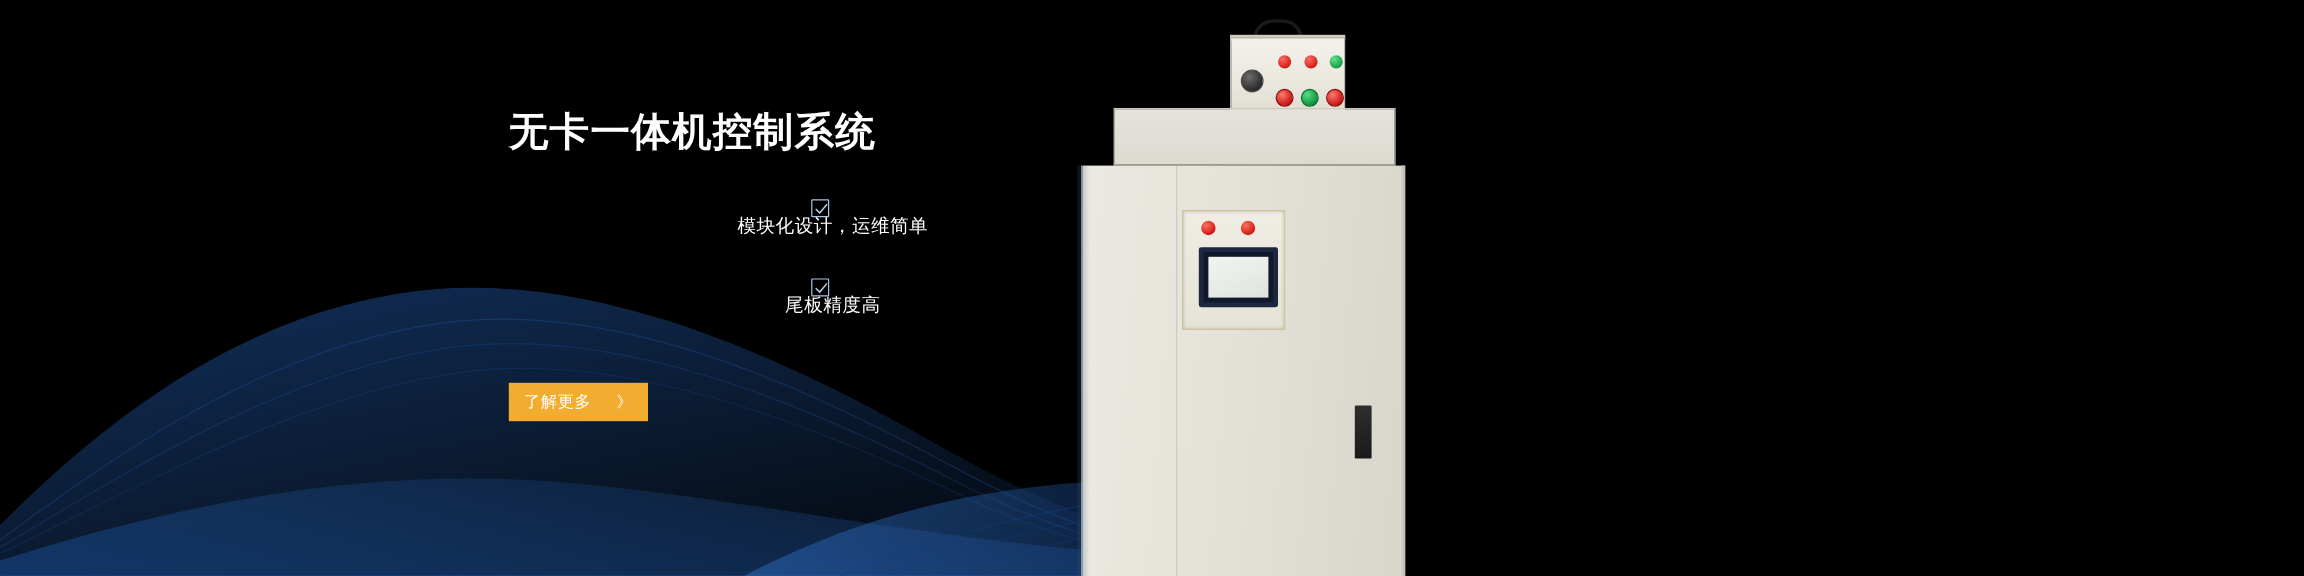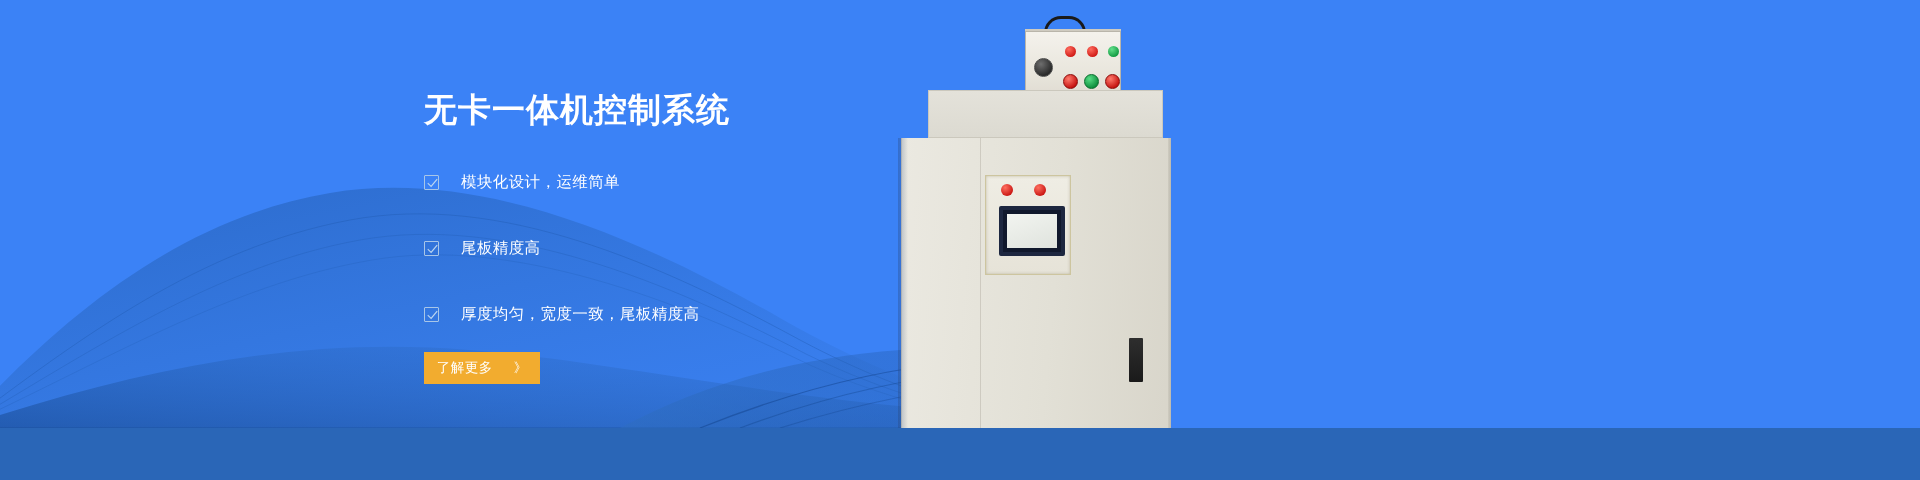--- a/index.html
+++ b/index.html
@@ -5,22 +5,22 @@
   * { margin:0; padding:0; box-sizing:border-box; }
   html, body { width:1920px; height:480px; overflow:hidden; }
   body {
     font-family:"Liberation Sans", "DejaVu Sans", sans-serif;
     background:#2a66b7;
     position:relative;
   }
 
   .banner {
     position:absolute; inset:0;
-    width:1920px; height:428px;
-    background:#3b82f6;
+    width:1920px; height:480px;
+    background:#000000;
     overflow:hidden;
   }
 
   
   .waves { position:absolute; left:0; bottom:0; width:1100px; height:360px; pointer-events:none; }
   .waves svg { display:block; width:100%; height:100%; }
 
   
   .content {
     position:absolute;
@@ -36,20 +36,21 @@
     line-height:1.2;
     white-space:nowrap;
   }
 
   .feature-list { margin-top:36px; }
   .feature-item {
     display:flex;
     align-items:center;
     height:33px;
     margin-bottom:0;
+    flex-direction:column;
   }
   .feature-row-gap { height:33px; }
 
   .check-box {
     width:15px; height:15px;
     border:1px solid #a8c6e8;
     border-radius:1px;
     position:relative;
     flex:0 0 auto;
     margin-right:22px;
@@ -227,28 +228,20 @@
         <span class="check-box">
           <svg width="13" height="13" viewBox="0 0 13 13" aria-hidden="true">
             <path d="M2.2 6.6 L5.1 9.4 L10.8 2.6" fill="none" stroke="#bcd6f0" stroke-width="1.2" stroke-linecap="square"></path>
           </svg>
         </span>
         <span class="feature-label">尾板精度高</span>
       </div>
 
       <div class="feature-row-gap"></div>
 
-      <div class="feature-item">
-        <span class="check-box">
-          <svg width="13" height="13" viewBox="0 0 13 13" aria-hidden="true">
-            <path d="M2.2 6.6 L5.1 9.4 L10.8 2.6" fill="none" stroke="#bcd6f0" stroke-width="1.2" stroke-linecap="square"></path>
-          </svg>
-        </span>
-        <span class="feature-label">厚度均匀，宽度一致，尾板精度高</span>
-      </div>
 
     </div>
 
     <div class="cta-wrap">
       <button class="cta-button">
         <span>了解更多</span>
         <span class="cta-chevron">》</span>
       </button>
     </div>
 

